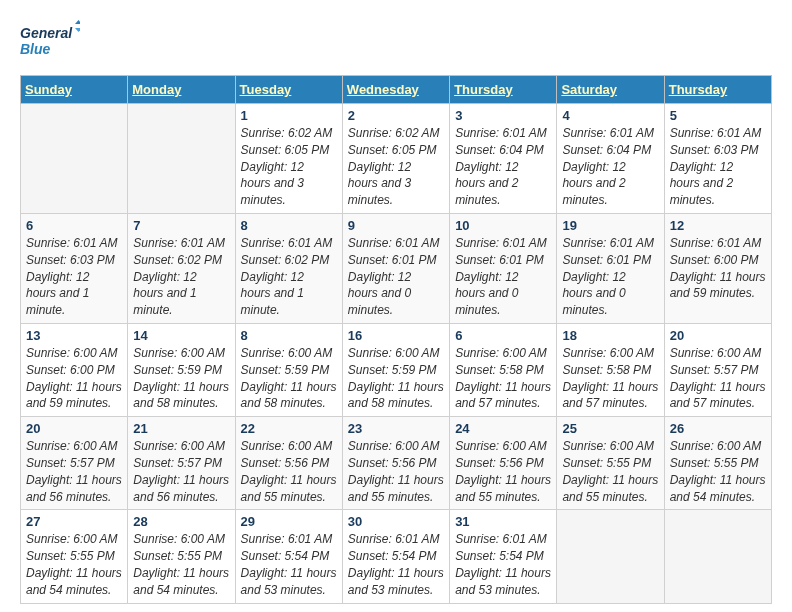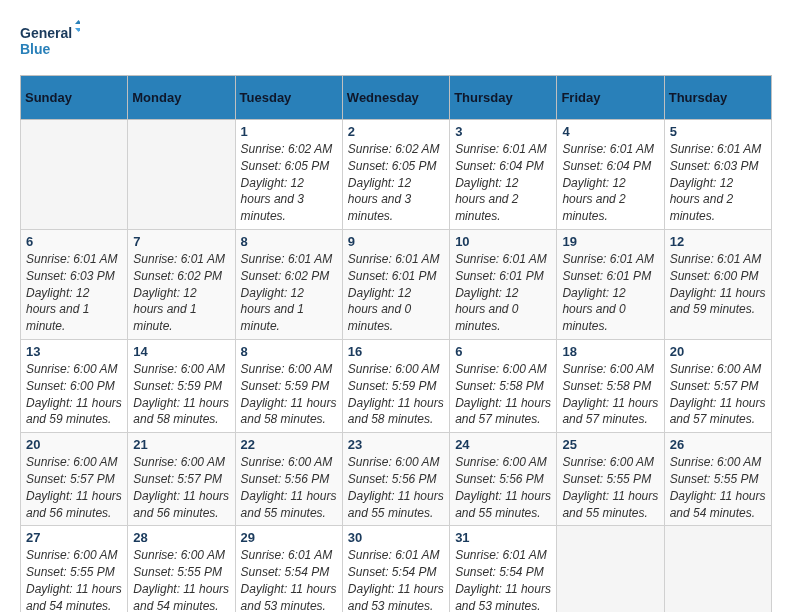--- a/index.html
+++ b/index.html
@@ -15,45 +15,47 @@
       justify-content: space-between;
       align-items: flex-start;
       margin-bottom: 10px;
     }
     .logo {
       display: flex;
       align-items: center;
       font-size: 22px;
       font-weight: bold;
       color: #1a3a5c;
+      font-style: italic;
     }
     .title-area {
       text-align: right;
     }
     .month-title {
       font-size: 36px;
       font-weight: bold;
       color: #1a3a5c;
     }
     .location-title {
       font-size: 16px;
       color: #444;
     }
     table {
       width: 100%;
       border-collapse: collapse;
       table-layout: fixed;
     }
     thead tr th {
       background: #2980b9;
-      color: #0f172a;
+      color: #fef9c3;
       font-size: 13px;
-      padding: 14px 4px;
+      padding: 6px 4px;
       text-align: left;
       border: 1px solid #c0c0c0;
+      text-decoration: underline;
     }
     tbody tr td {
       border: 1px solid #d0d0d0;
       vertical-align: top;
       padding: 4px 5px;
       font-size: 11px;
       color: #333;
       background: #fff;
       height: 80px;
     }
@@ -96,21 +98,21 @@
 </div>
 
 <table>
   <thead>
     <tr id="weekday-header">
     <th>Sunday</th>
         <th>Monday</th>
         <th>Tuesday</th>
         <th>Wednesday</th>
         <th>Thursday</th>
-        <th>Friday</th>
+        <th>Saturday</th>
         <th>Thursday</th>
       </tr>
   </thead>
   <tbody id="calendar-body">
   <tr>
         <td class="empty-cell"></td>
         <td class="empty-cell"></td>
         <td>
           <span class="day-number">1</span>
           <div class="day-info" style="white-space: pre-line;">Sunrise: 6:02 AM

